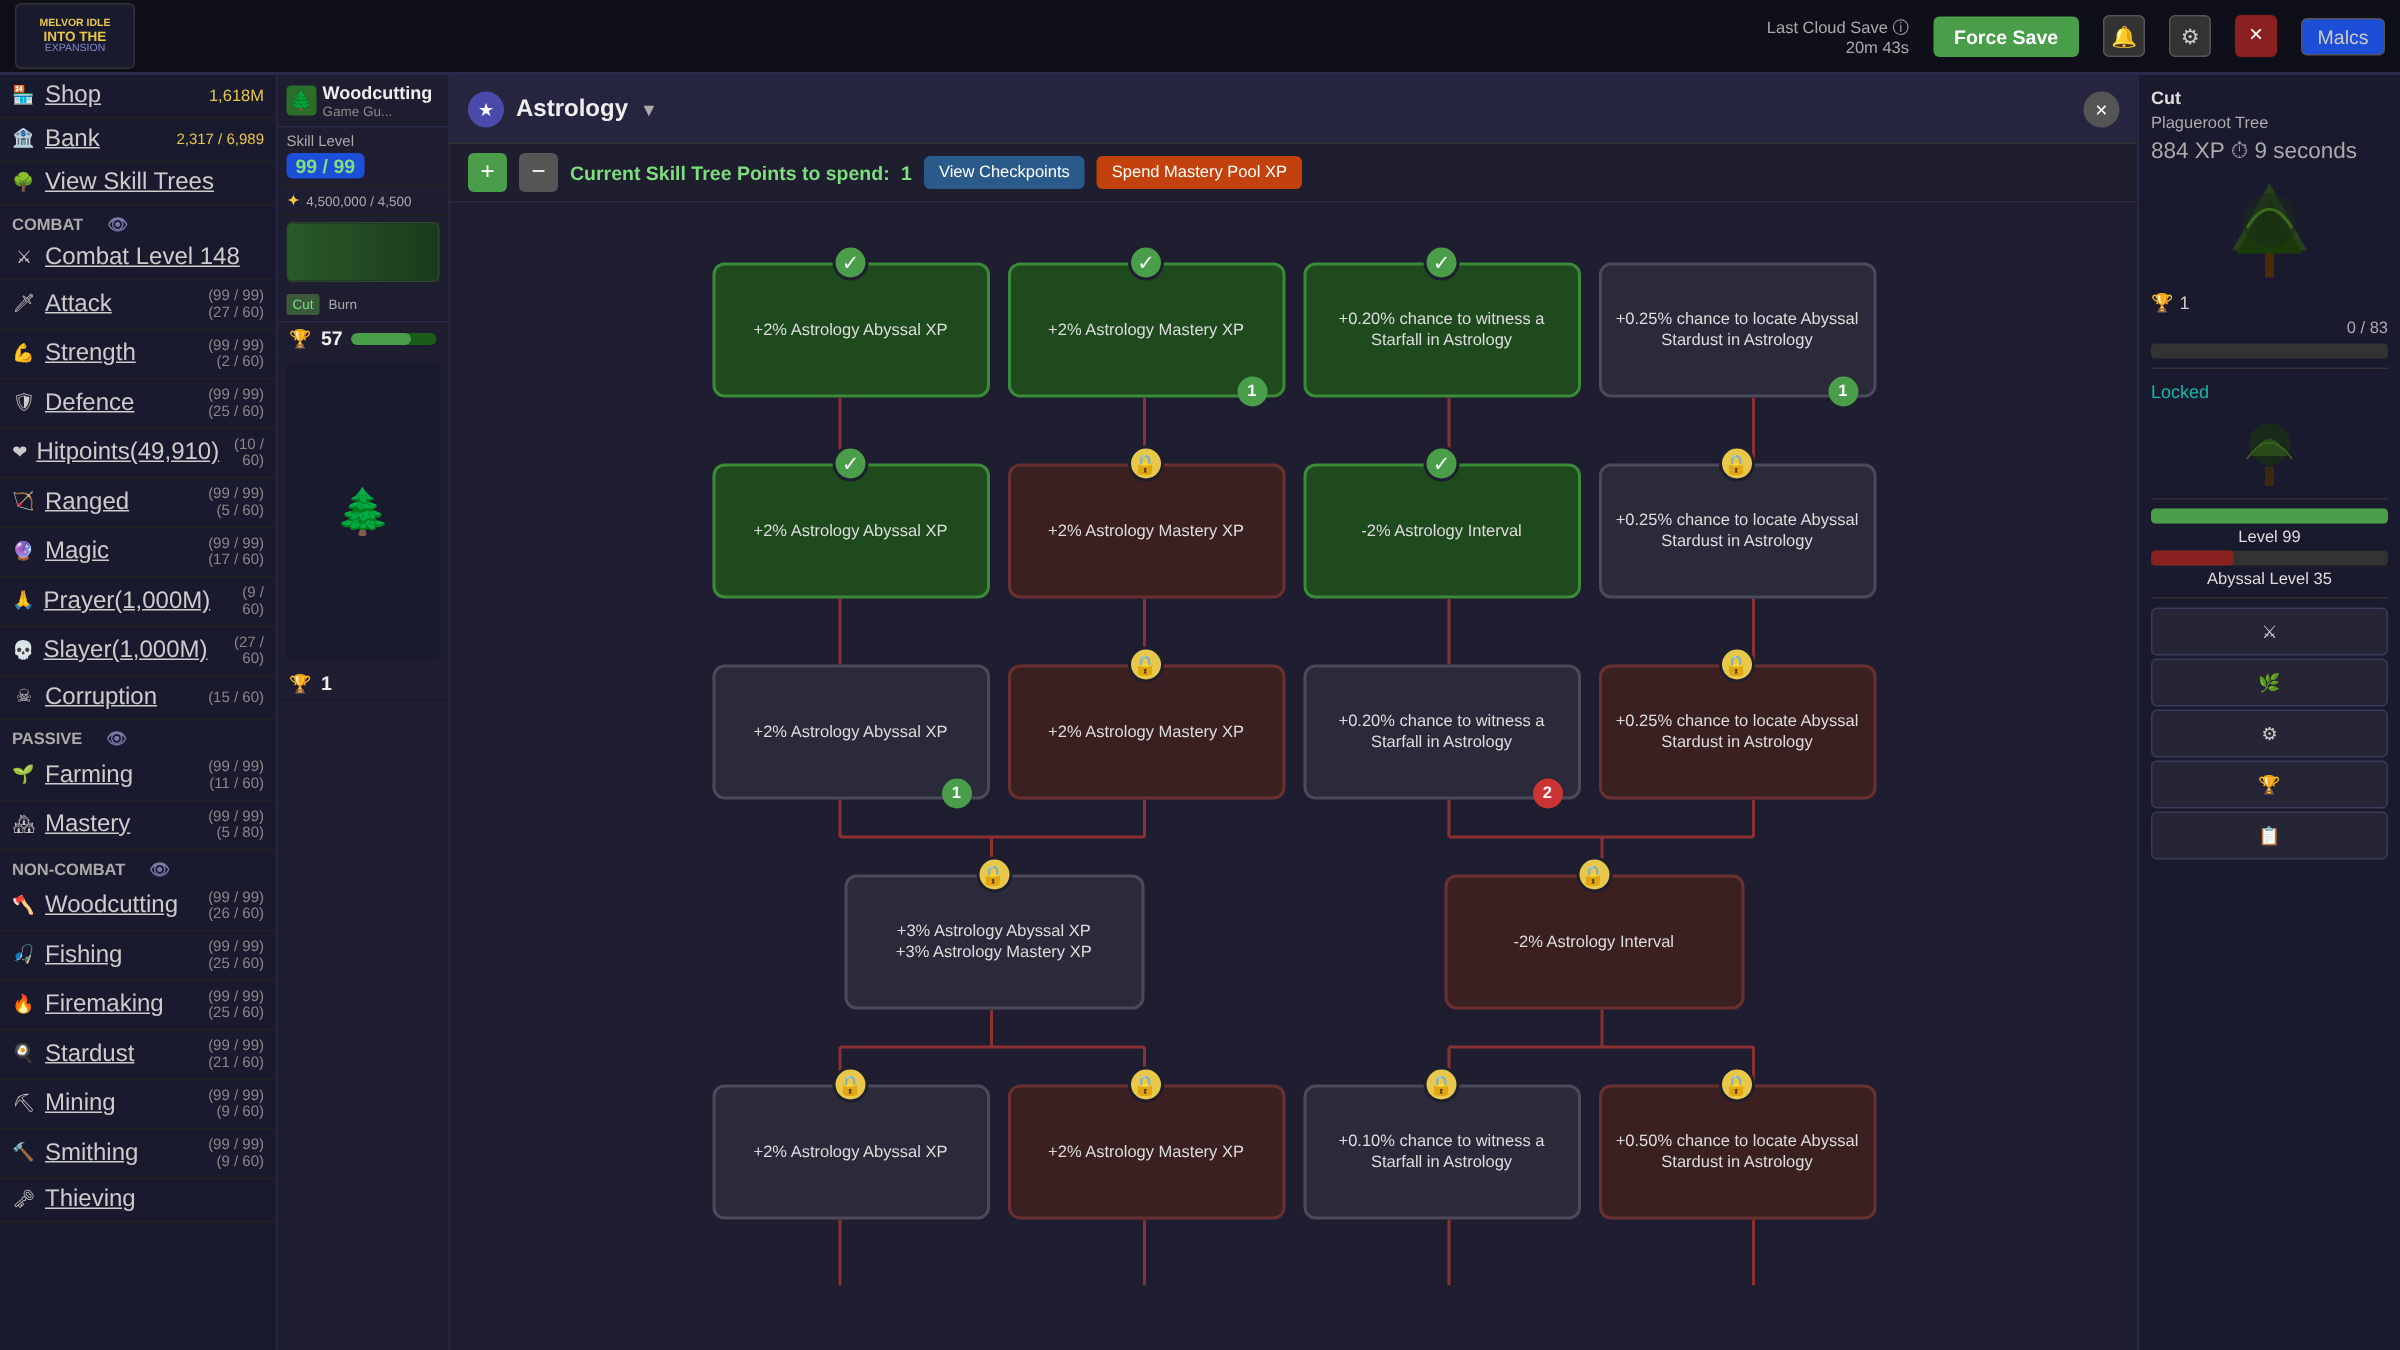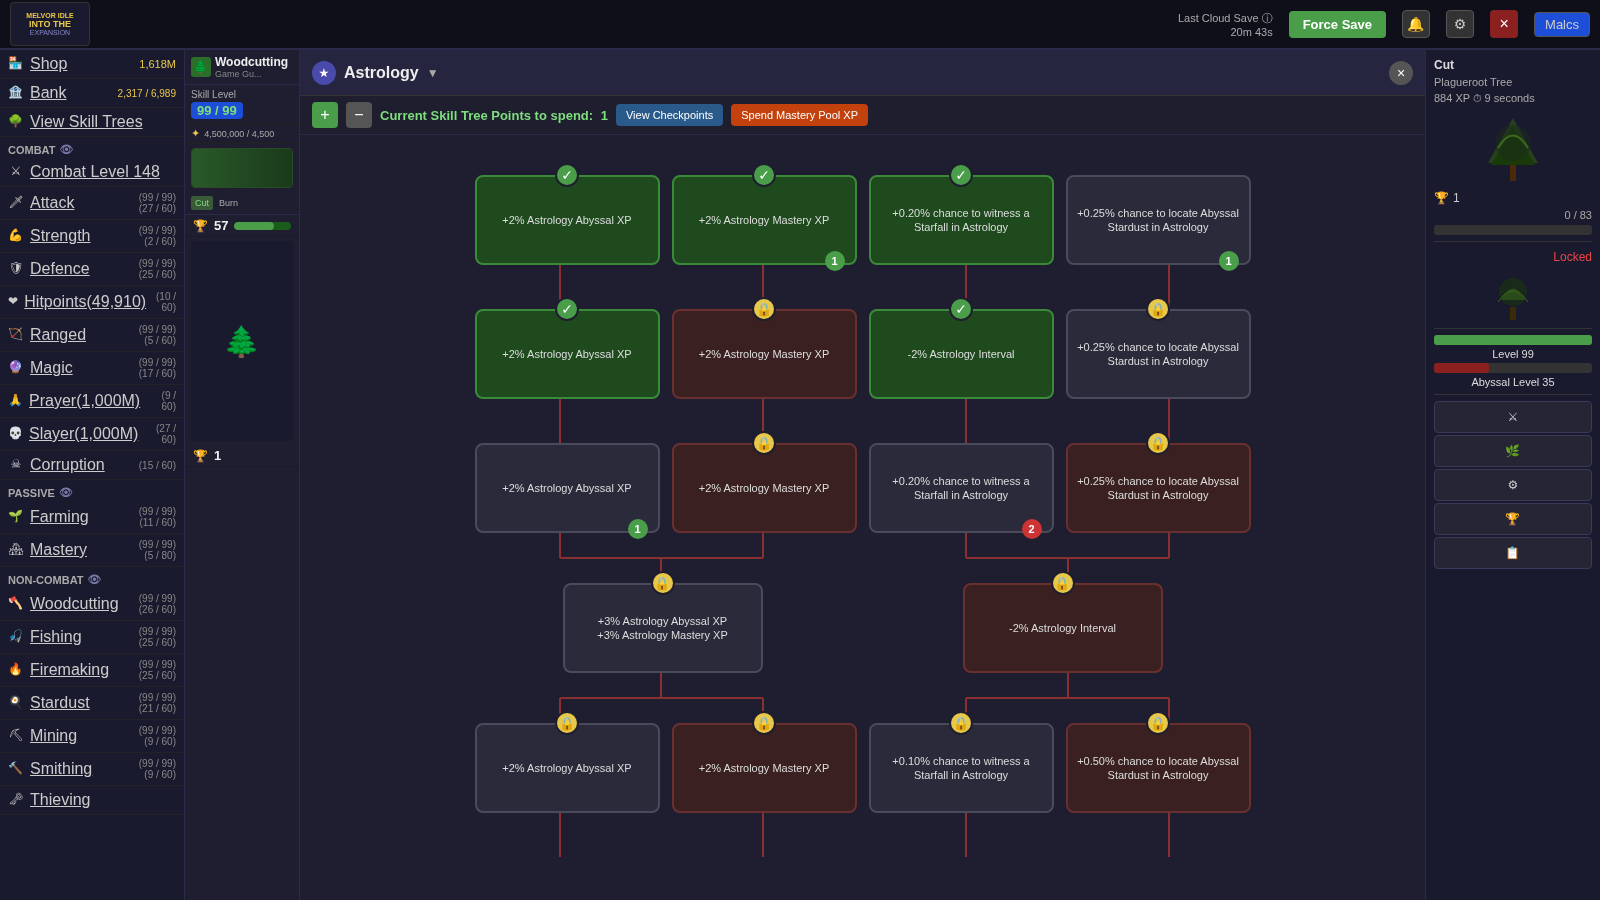--- a/index.html
+++ b/index.html
@@ -32,41 +32,41 @@
     }
     .sidebar-item {
       display: flex; align-items: center; padding: 5px 8px; cursor: pointer;
       border-bottom: 1px solid #222; gap: 6px;
     }
     .sidebar-item .icon { width: 16px; height: 16px; display: inline-block; text-align: center; }
     .sidebar-item .label { flex: 1; font-size: 16px; text-decoration: underline; }
     .sidebar-item .stats { font-size: 10px; color: #888; text-align: right; }
     .sidebar-section {
       padding: 6px 8px 2px; font-size: 11px; font-weight: bold;
-      color: #aaa; text-transform: uppercase; display: flex; align-items: center; gap: 4px;
+      color: #aaa; text-transform: uppercase; display: flex; align-items: center; gap: 16px;
     }
     .shop-gold { color: #e8c84a; font-size: 11px; }
     .bank-stat { color: #e8c84a; font-size: 10px; }
     .eye-icon { color: #7a7aaa; font-size: 11px; cursor: pointer; }
 
     
     #right-panel {
       position: absolute; top: 50px; right: 0; width: 175px; bottom: 0;
       background: #1a1a2e; border-left: 1px solid #2a2a4a;
     }
     .rp-content { padding: 8px; }
     .rp-title { font-size: 12px; color: #ddd; font-weight: bold; margin-bottom: 4px; }
     .rp-sub { font-size: 11px; color: #aaa; }
-    .rp-xp { font-size: 11px; color: #aaa; margin: 4px 0; }
+    .rp-xp { font-size: 15px; color: #aaa; margin: 4px 0; }
     .progress-bar-container { background: #333; border-radius: 3px; height: 10px; margin: 3px 0; }
     .progress-bar-fill { height: 100%; border-radius: 3px; }
     .fill-green { background: #4a9e4a; }
     .fill-red { background: #8b2020; }
     .trophy { color: #e8c84a; }
-    .locked-text { color: #ef4444; font-size: 12px; text-align: right; margin: 8px 0; }
+    .locked-text { color: #14b8a6; font-size: 12px; text-align: left; margin: 8px 0; }
     .level-text { font-size: 11px; color: #ddd; text-align: center; }
     .rp-divider { border: none; border-top: 1px solid #333; margin: 6px 0; }
     .rp-icon-list { display: flex; flex-direction: column; gap: 2px; }
     .rp-icon-item { background: #252535; border: 1px solid #3a3a5a; border-radius: 4px; padding: 4px; display: flex; align-items: center; justify-content: center; cursor: pointer; height: 32px; }
 
     
     #skill-area {
       position: absolute; top: 50px; left: 185px; width: 115px; bottom: 0;
       background: #1e1e30; border-right: 1px solid #2a2a4a; overflow-y: auto;
     }

